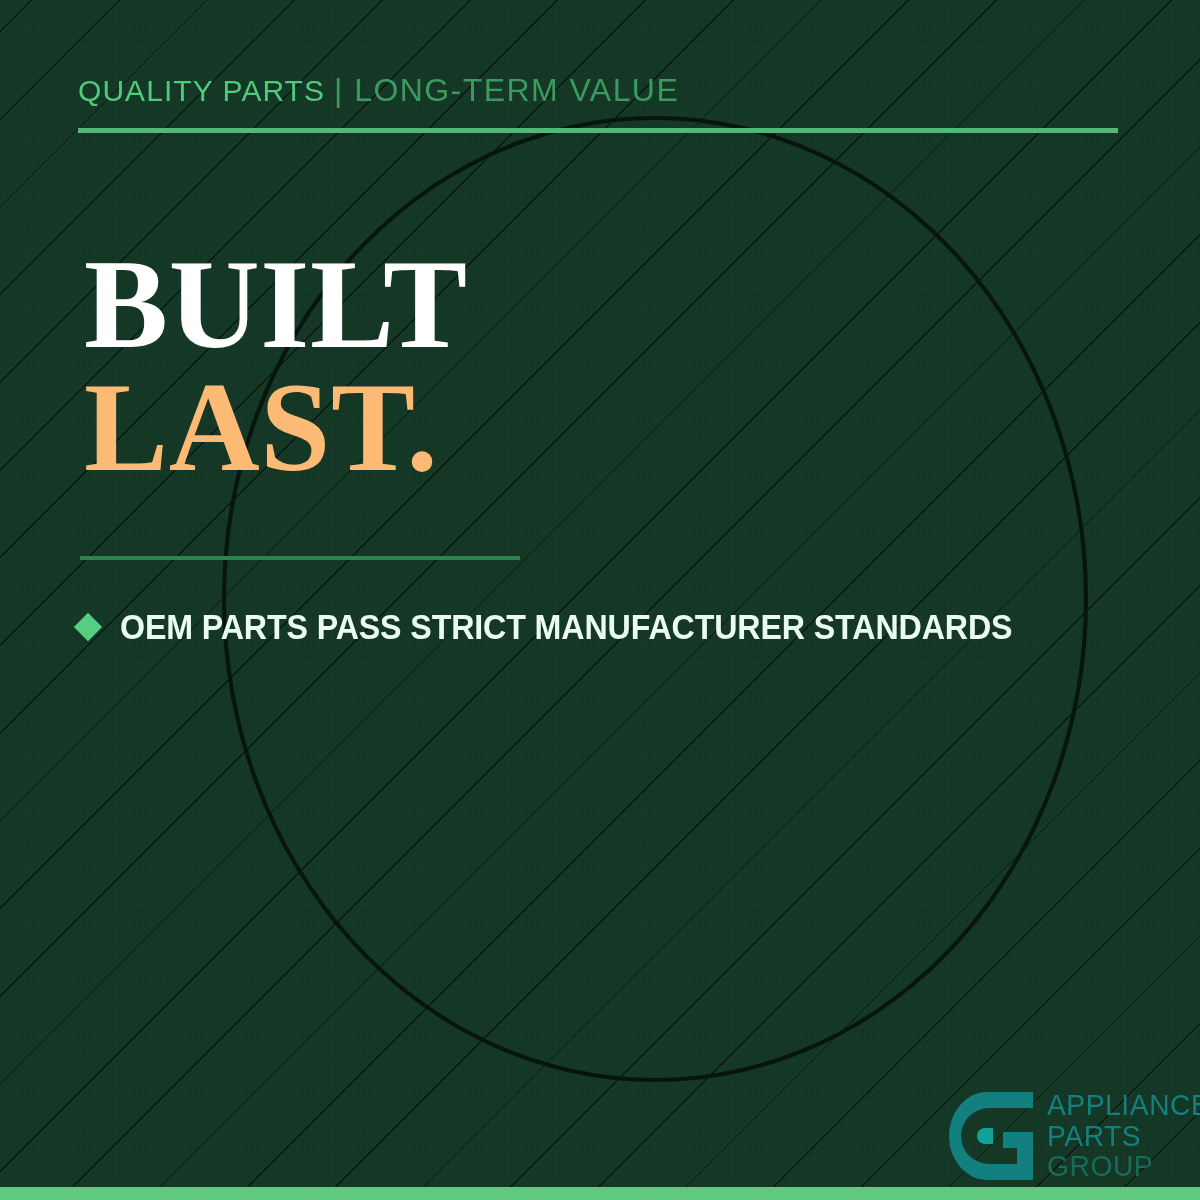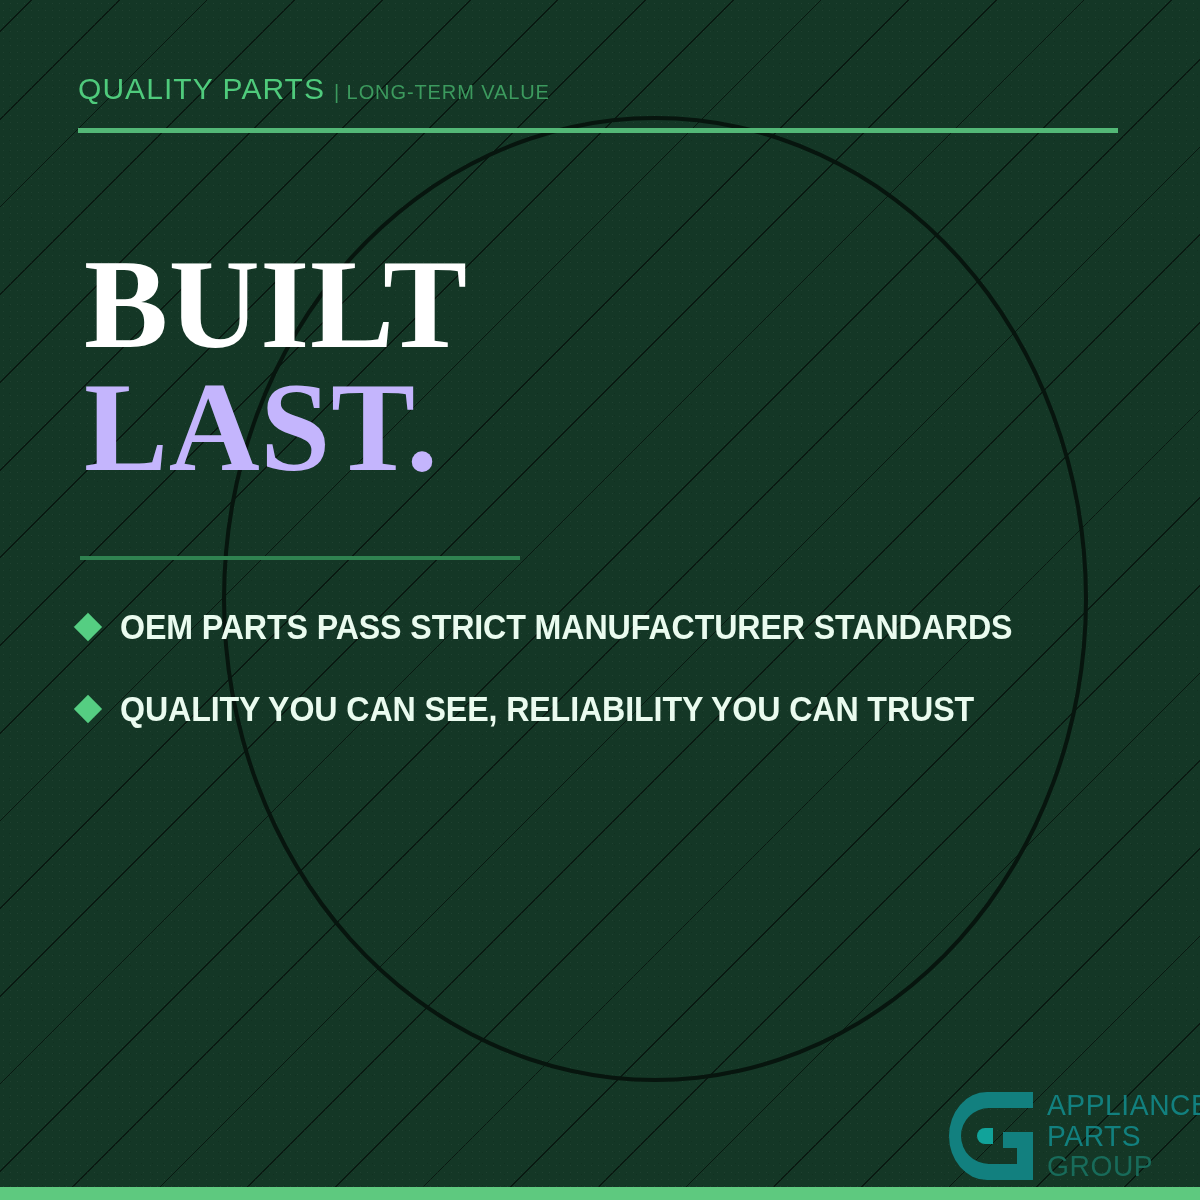--- a/index.html
+++ b/index.html
@@ -75,21 +75,21 @@
     line-height: 1;
   }
   .kicker-main {
     font-size: 30px;
     font-weight: normal;
     letter-spacing: 0.035em;
     color: #4FCB7C;
     text-transform: uppercase;
   }
   .kicker-sub {
-    font-size: 20px;
+    font-size: 32px;
     font-weight: normal;
     letter-spacing: 0.045em;
     color: #3C9A5E;
     text-transform: uppercase;
     margin-left: 9px;
   }
 
   .rule-top {
     position: absolute;
     left: 78px;
@@ -110,21 +110,21 @@
     line-height: 0.97;
     letter-spacing: 0.005em;
     text-transform: uppercase;
   }
   .headline .ln {
     display: block;
     white-space: nowrap;
   }
   .headline .ln-1,
   .headline .ln-2 { color: #FFFFFF; }
-  .headline .ln-3 { color: #c4b5fd; }
+  .headline .ln-3 { color: #fdba74; }
 
   .rule-mid {
     position: absolute;
     left: 80px;
     top: 556px;
     width: 440px;
     height: 4px;
     background: #2F8250;
   }
 
@@ -224,24 +224,20 @@
       <span class="ln ln-1">BUILT</span>
       <span class="ln ln-3">LAST.</span>
     </h1>
 
     <div class="rule-mid"></div>
 
     <ul class="bullets" style="list-style:none;margin:0;padding:0;text-align:right;">
       <li class="bullet">
         <span class="bullet-diamond"></span>
         <span class="bullet-text">OEM PARTS PASS STRICT MANUFACTURER STANDARDS</span>
-      </li>
-      <li class="bullet">
-        <span class="bullet-diamond"></span>
-        <span class="bullet-text">QUALITY YOU CAN SEE, RELIABILITY YOU CAN TRUST</span>
       </li>
     </ul>
 
   </div>
 
   <div class="logo">
     <span class="logo-mark">
       <svg width="92" height="96" viewBox="0 0 92 96" xmlns="http://www.w3.org/2000/svg">
         <path d="M88 4 H42 A38 44 0 0 0 42 92 H88 V44 H58 V60 H72 V76 H44
                  A28 28 0 0 1 44 20 H88 Z" fill="#12807F"></path>

